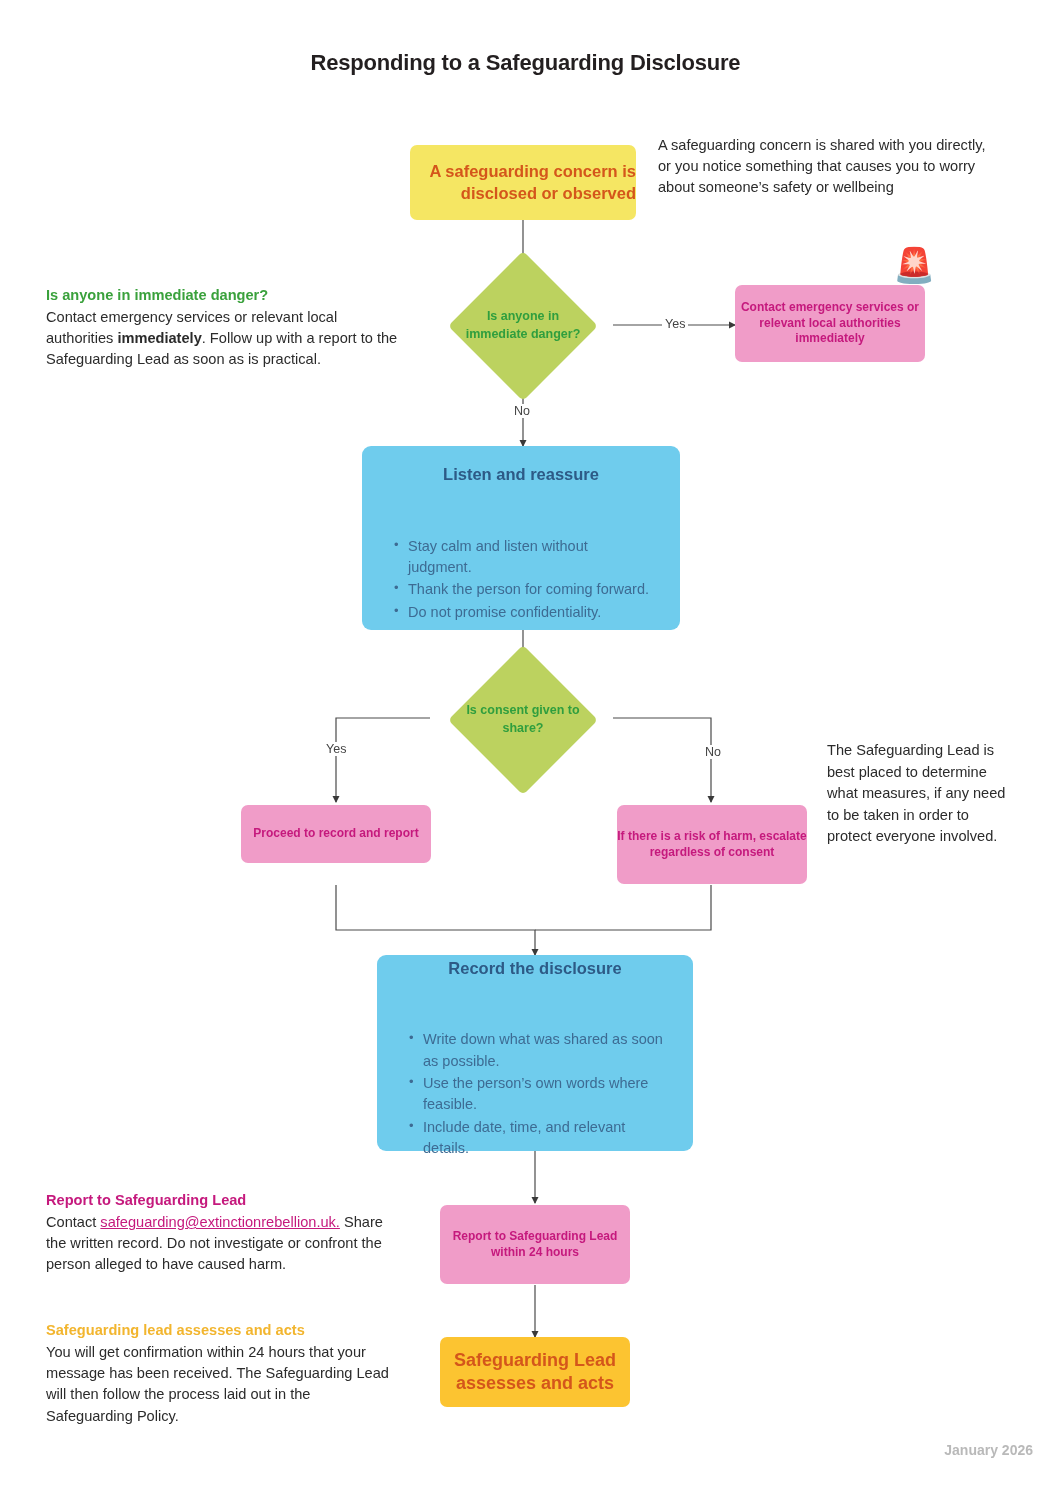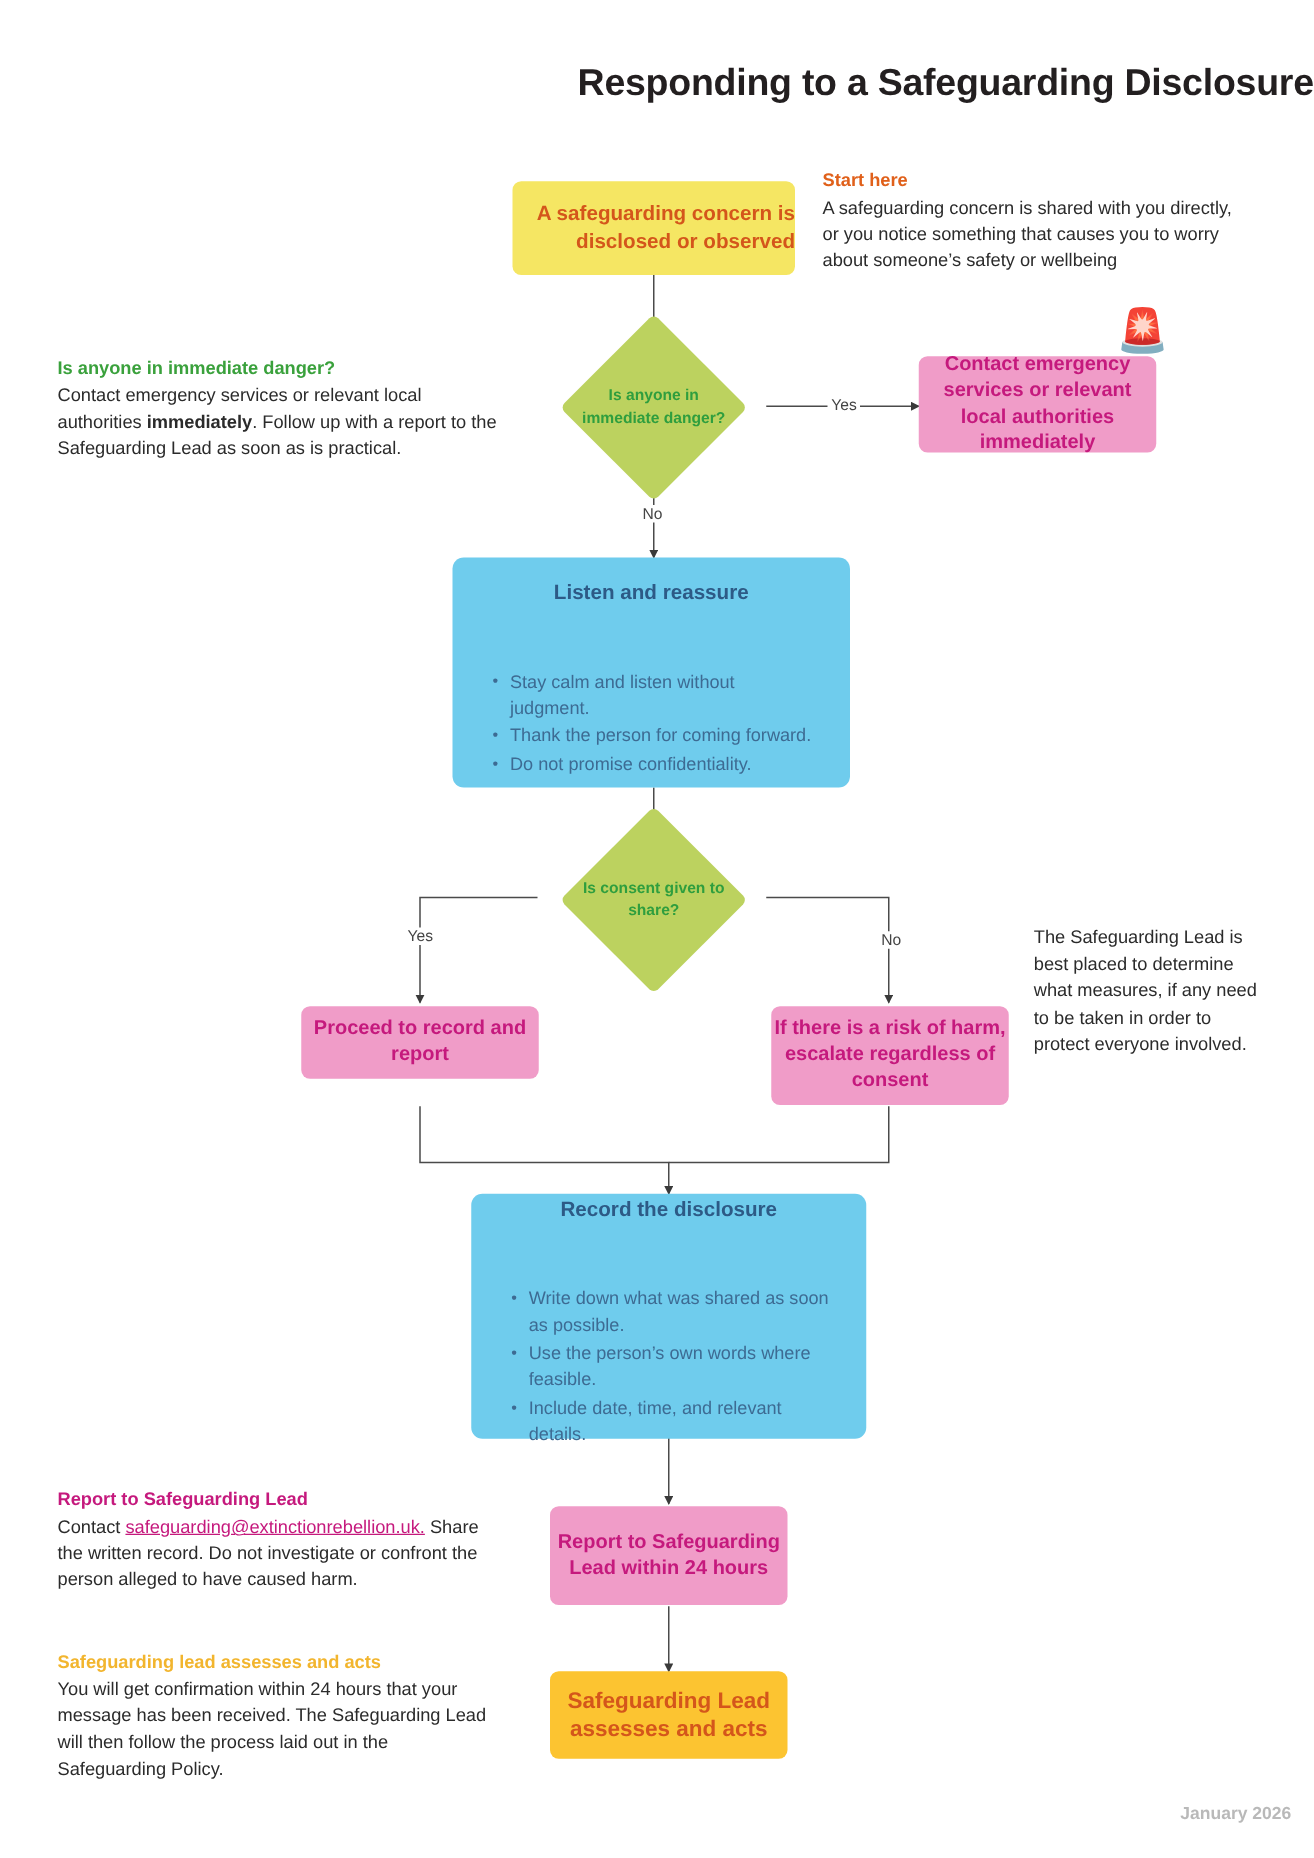--- a/index.html
+++ b/index.html
@@ -14,22 +14,22 @@
     height:1486px;
     overflow:hidden;
     background:#fff;
   }
 
   
   .page-title{
     position:absolute;
     left:0; top:50px;
     width:1051px;
-    text-align:right;
-    font-size:30px;
+    text-align:center;
+    font-size:22px;
     font-weight:bold;
     letter-spacing:-0.2px;
     color:#231f20;
   }
 
   
   .node{
     position:absolute;
     box-sizing:border-box;
     border-radius:7px;
@@ -49,21 +49,21 @@
     font-size:16.5px;
   }
   .node-orange{
     background:#fcc431;
     color:#d4561b;
     font-size:18px;
   }
   .node-pink{
     background:#f09cc8;
     color:#c5197d;
-    font-size:16px;
+    font-size:12px;
   }
   .node-blue{
     background:#6fcced;
     color:#2f5d8a;
     border-radius:9px;
     gap:36px;
   }
   .node-blue .node-title{
     font-size:16.5px;
     color:#2d5a86;
@@ -278,21 +278,20 @@
 
   <div class="node node-pink" style="left:440px; top:1205px; width:190px; height:79px;">
     <div class="node-title">Report to Safeguarding Lead within 24 hours</div>
   </div>
 
   <div class="node node-orange" style="left:440px; top:1337px; width:190px; height:70px;">
     <div class="node-title">Safeguarding Lead assesses and acts</div>
   </div>
 
   <div class="annot" style="left:658px; top:135px; width:330px;">
-    <span class="ahead head-orange">Start here</span>
     <span>A safeguarding concern is shared with you directly, or you notice something that causes you to worry about someone’s safety or wellbeing</span>
   </div>
 
   <div class="annot" style="left:46px; top:285px; width:360px;">
     <span class="ahead head-green">Is anyone in immediate danger?</span>
     <span>Contact emergency services or relevant local authorities </span><b>immediately</b><span>. Follow up with a report to the Safeguarding Lead as soon as is practical.</span>
   </div>
 
   <div class="annot-plain" style="left:827px; top:740px; width:190px;">The Safeguarding Lead is best placed to determine what measures, if any need to be taken in order to protect everyone involved.</div>
 

